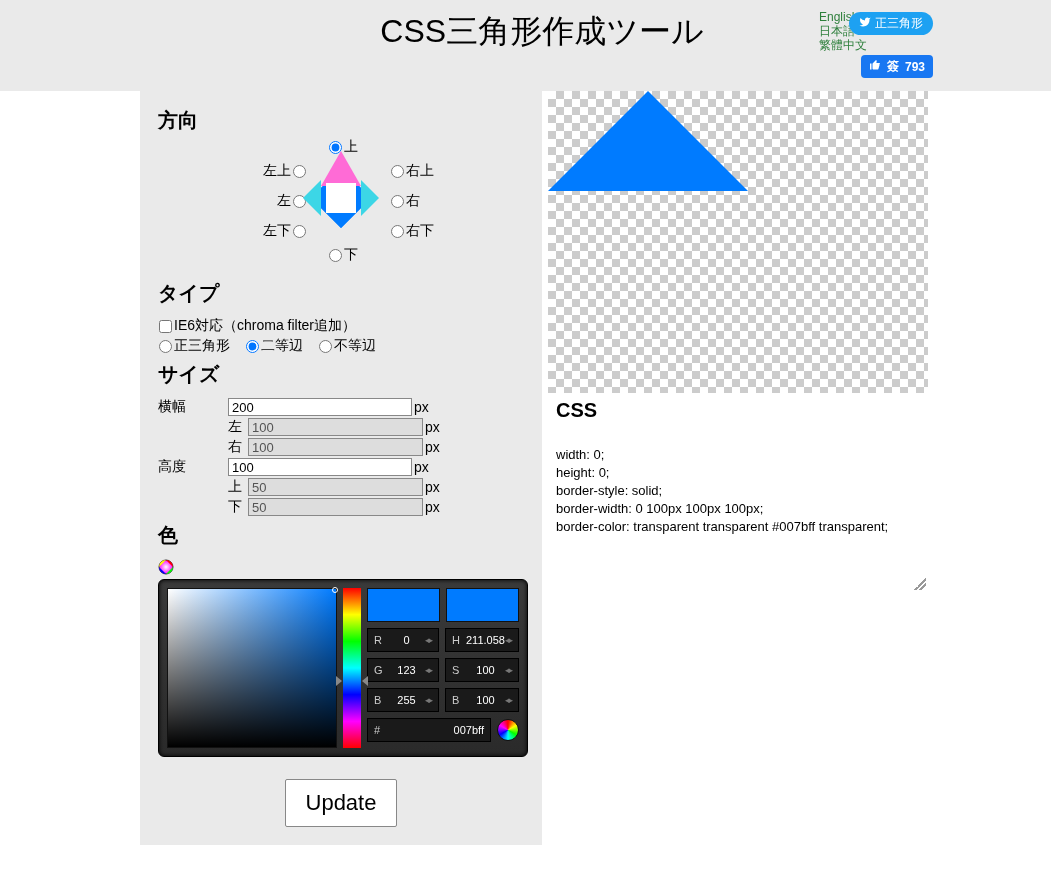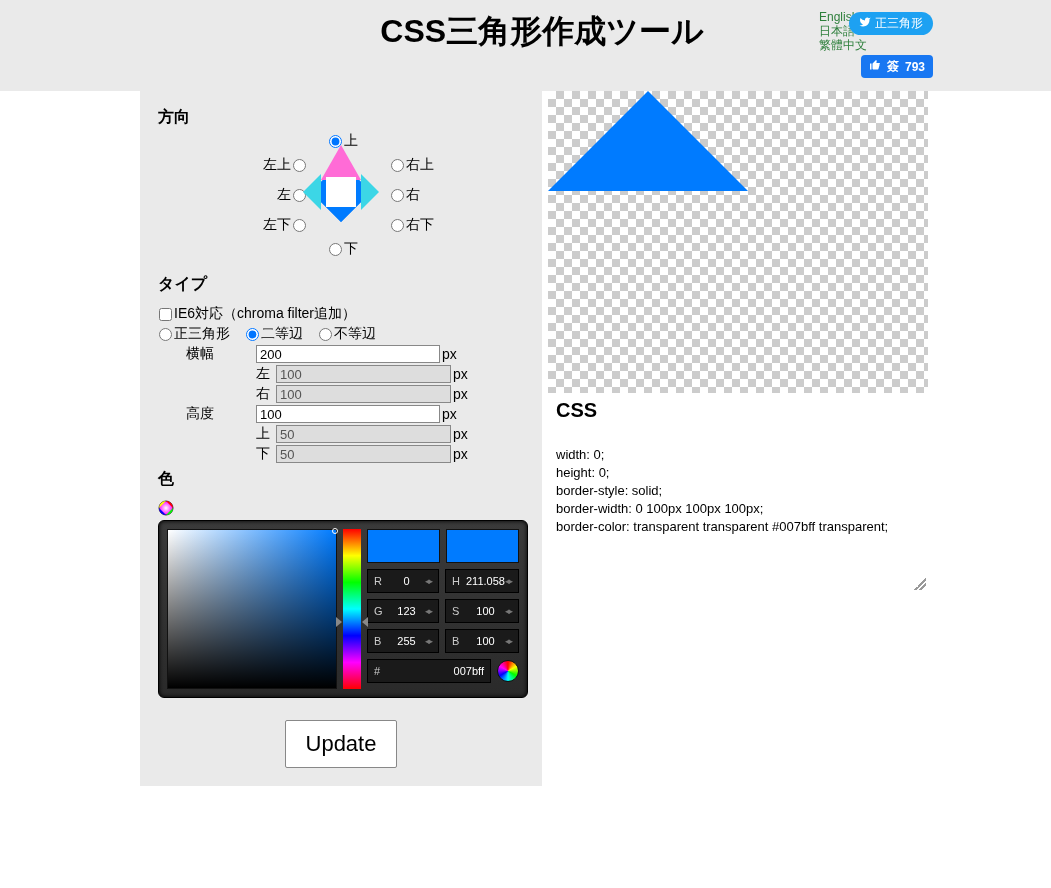--- a/index.html
+++ b/index.html
@@ -1,30 +1,30 @@
 <!DOCTYPE html>
 <html><head>
 <meta charset="utf-8">
 <style>
 * { box-sizing: border-box; margin: 0; padding: 0; }
 body { font-family: Arial, "Hiragino Kaku Gothic Pro", "Meiryo", sans-serif; background: #fff; width: 1051px; }
 #header { background: #eaeaea; height: 91px; position: relative; }
-#header h1 { text-align: center; font-size: 32px; padding-top: 10px; font-weight: bold; padding-left: 33px; }
+#header h1 { text-align: center; font-size: 32px; padding-top: 10px; font-weight: normal; padding-left: 33px; }
 .langs { position: absolute; right: 184px; top: 10px; font-size: 12px; line-height: 14px; }
 .langs a { color: #2d7f3b; text-decoration: none; display: block; }
 .tweet-btn { position: absolute; right: 118px; top: 12px; background: #1da1f2; color: #fff; border-radius: 12px; padding: 3px 10px; font-size: 12px; display: flex; align-items: center; gap: 4px; cursor: pointer; }
 .tweet-btn svg { width: 12px; height: 12px; fill: #fff; }
 .like-btn { position: absolute; right: 118px; top: 55px; background: #1877f2; color: #fff; border-radius: 4px; padding: 3px 8px; font-size: 12px; font-weight: bold; display: flex; align-items: center; gap: 6px; cursor: pointer; }
 .like-btn svg { width: 12px; height: 12px; fill: #fff; }
 
 #main { display: flex; gap: 6px; padding: 0 0 0 140px; }
 #left { width: 402px; background: #eaeaea; padding: 10px 18px 18px 18px; }
 #right { width: 380px; }
 
-h2.sec { font-size: 16px; margin: 6px 0 10px 0; }
+h2.sec { font-size: 20px; margin: 6px 0 10px 0; }
 
 
 .dir-box { position: relative; width: 200px; height: 130px; margin: 0 auto; }
 
 .diamond { position: absolute; left: 58px; top: 12px; width: 84px; height: 84px; }
 .diamond .d { position: absolute; width: 0; height: 0; }
 .diamond .d-top { left: 12px; top: 12px; border-left: 30px solid transparent; border-right: 30px solid transparent; border-bottom: 30px solid #007bff; }
 .diamond .d-bot { left: 12px; bottom: 12px; border-left: 30px solid transparent; border-right: 30px solid transparent; border-top: 30px solid #007bff; }
 .diamond .d-l { left: 12px; top: 12px; border-top: 30px solid transparent; border-bottom: 30px solid transparent; border-right: 30px solid #007bff; }
 .diamond .d-r { right: 12px; top: 12px; border-top: 30px solid transparent; border-bottom: 30px solid transparent; border-left: 30px solid #007bff; }
@@ -42,21 +42,21 @@
 .r-right { left: 150px; top: 48px; }
 .r-botleft { left: 22px; top: 78px; }
 .r-botright { left: 150px; top: 78px; }
 .r-bot { left: 88px; top: 102px; }
 
 
 .type-row { font-size: 14px; margin: 2px 1px; display: flex; align-items: center; flex-wrap: wrap; gap: 2px; }
 .type-row label { margin-right: 14px; display: inline-flex; align-items: center; gap: 2px; }
 
 
-.size-tbl { font-size: 14px; margin-left: 28px; }
+.size-tbl { font-size: 14px; }
 .size-tbl .row { display: flex; align-items: center; margin: 2px 0; }
 .size-tbl .lab { width: 70px; text-align: left; }
 .size-tbl .sub .lab { text-align: right; padding-right: 6px; width: 90px; }
 .size-tbl input[type=text] { border: 1px solid #888; padding: 1px 3px; font-size: 13px; height: 18px; }
 .size-tbl .main input { width: 184px; }
 .size-tbl .sub input { width: 175px; background: #ddd; }
 .size-tbl .unit { margin-left: 2px; }
 
 
 .color-icon { width:16px; height:16px; margin:6px 0 4px 0; }
@@ -188,20 +188,21 @@
       <label>
           <input type="radio" name="shape" checked="" style="">
           <span>二等辺</span>
         </label>
       <label>
           <input type="radio" name="shape" style="">
           <span>不等辺</span>
         </label>
     </div>
 
+    <h2 class="sec">サイズ</h2>
     <div class="size-tbl">
       <div class="row main">
           <span class="lab">横幅</span>
           <input type="text" value="200" style="">
           <span class="unit">px</span>
         </div>
       <div class="row sub">
           <span class="lab">左</span>
           <input type="text" disabled="" value="100" style="">
           <span class="unit">px</span>

